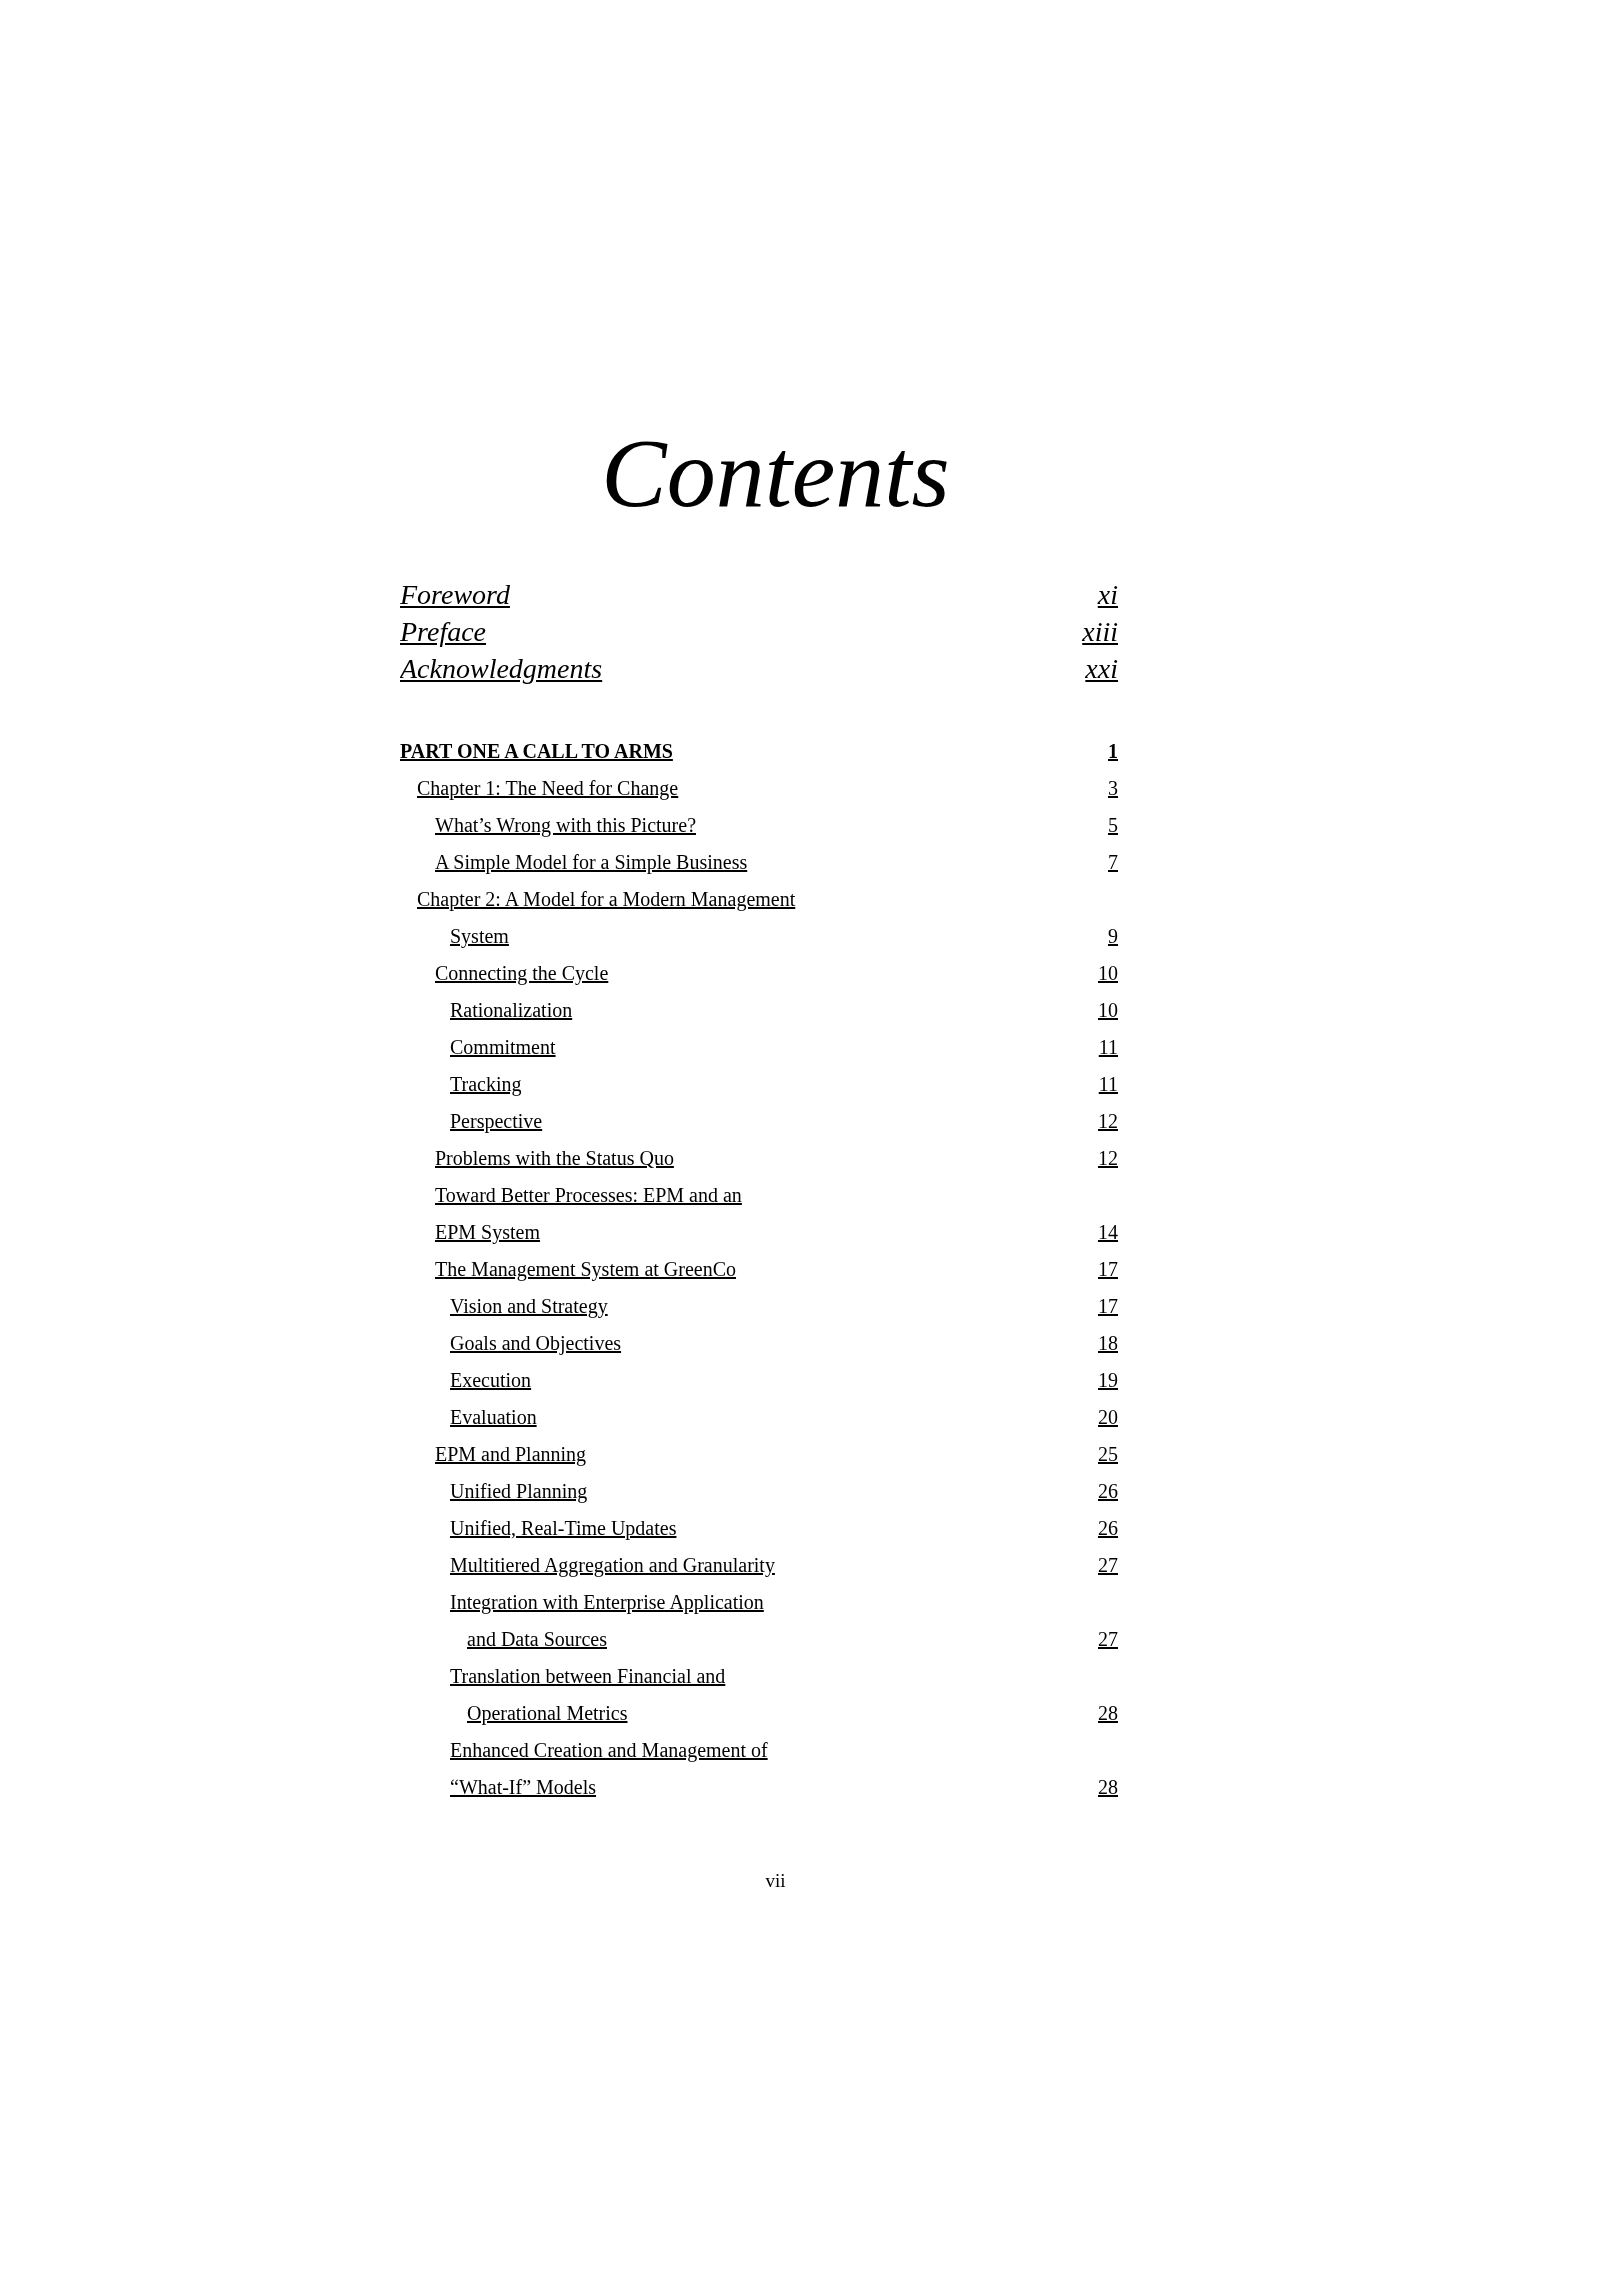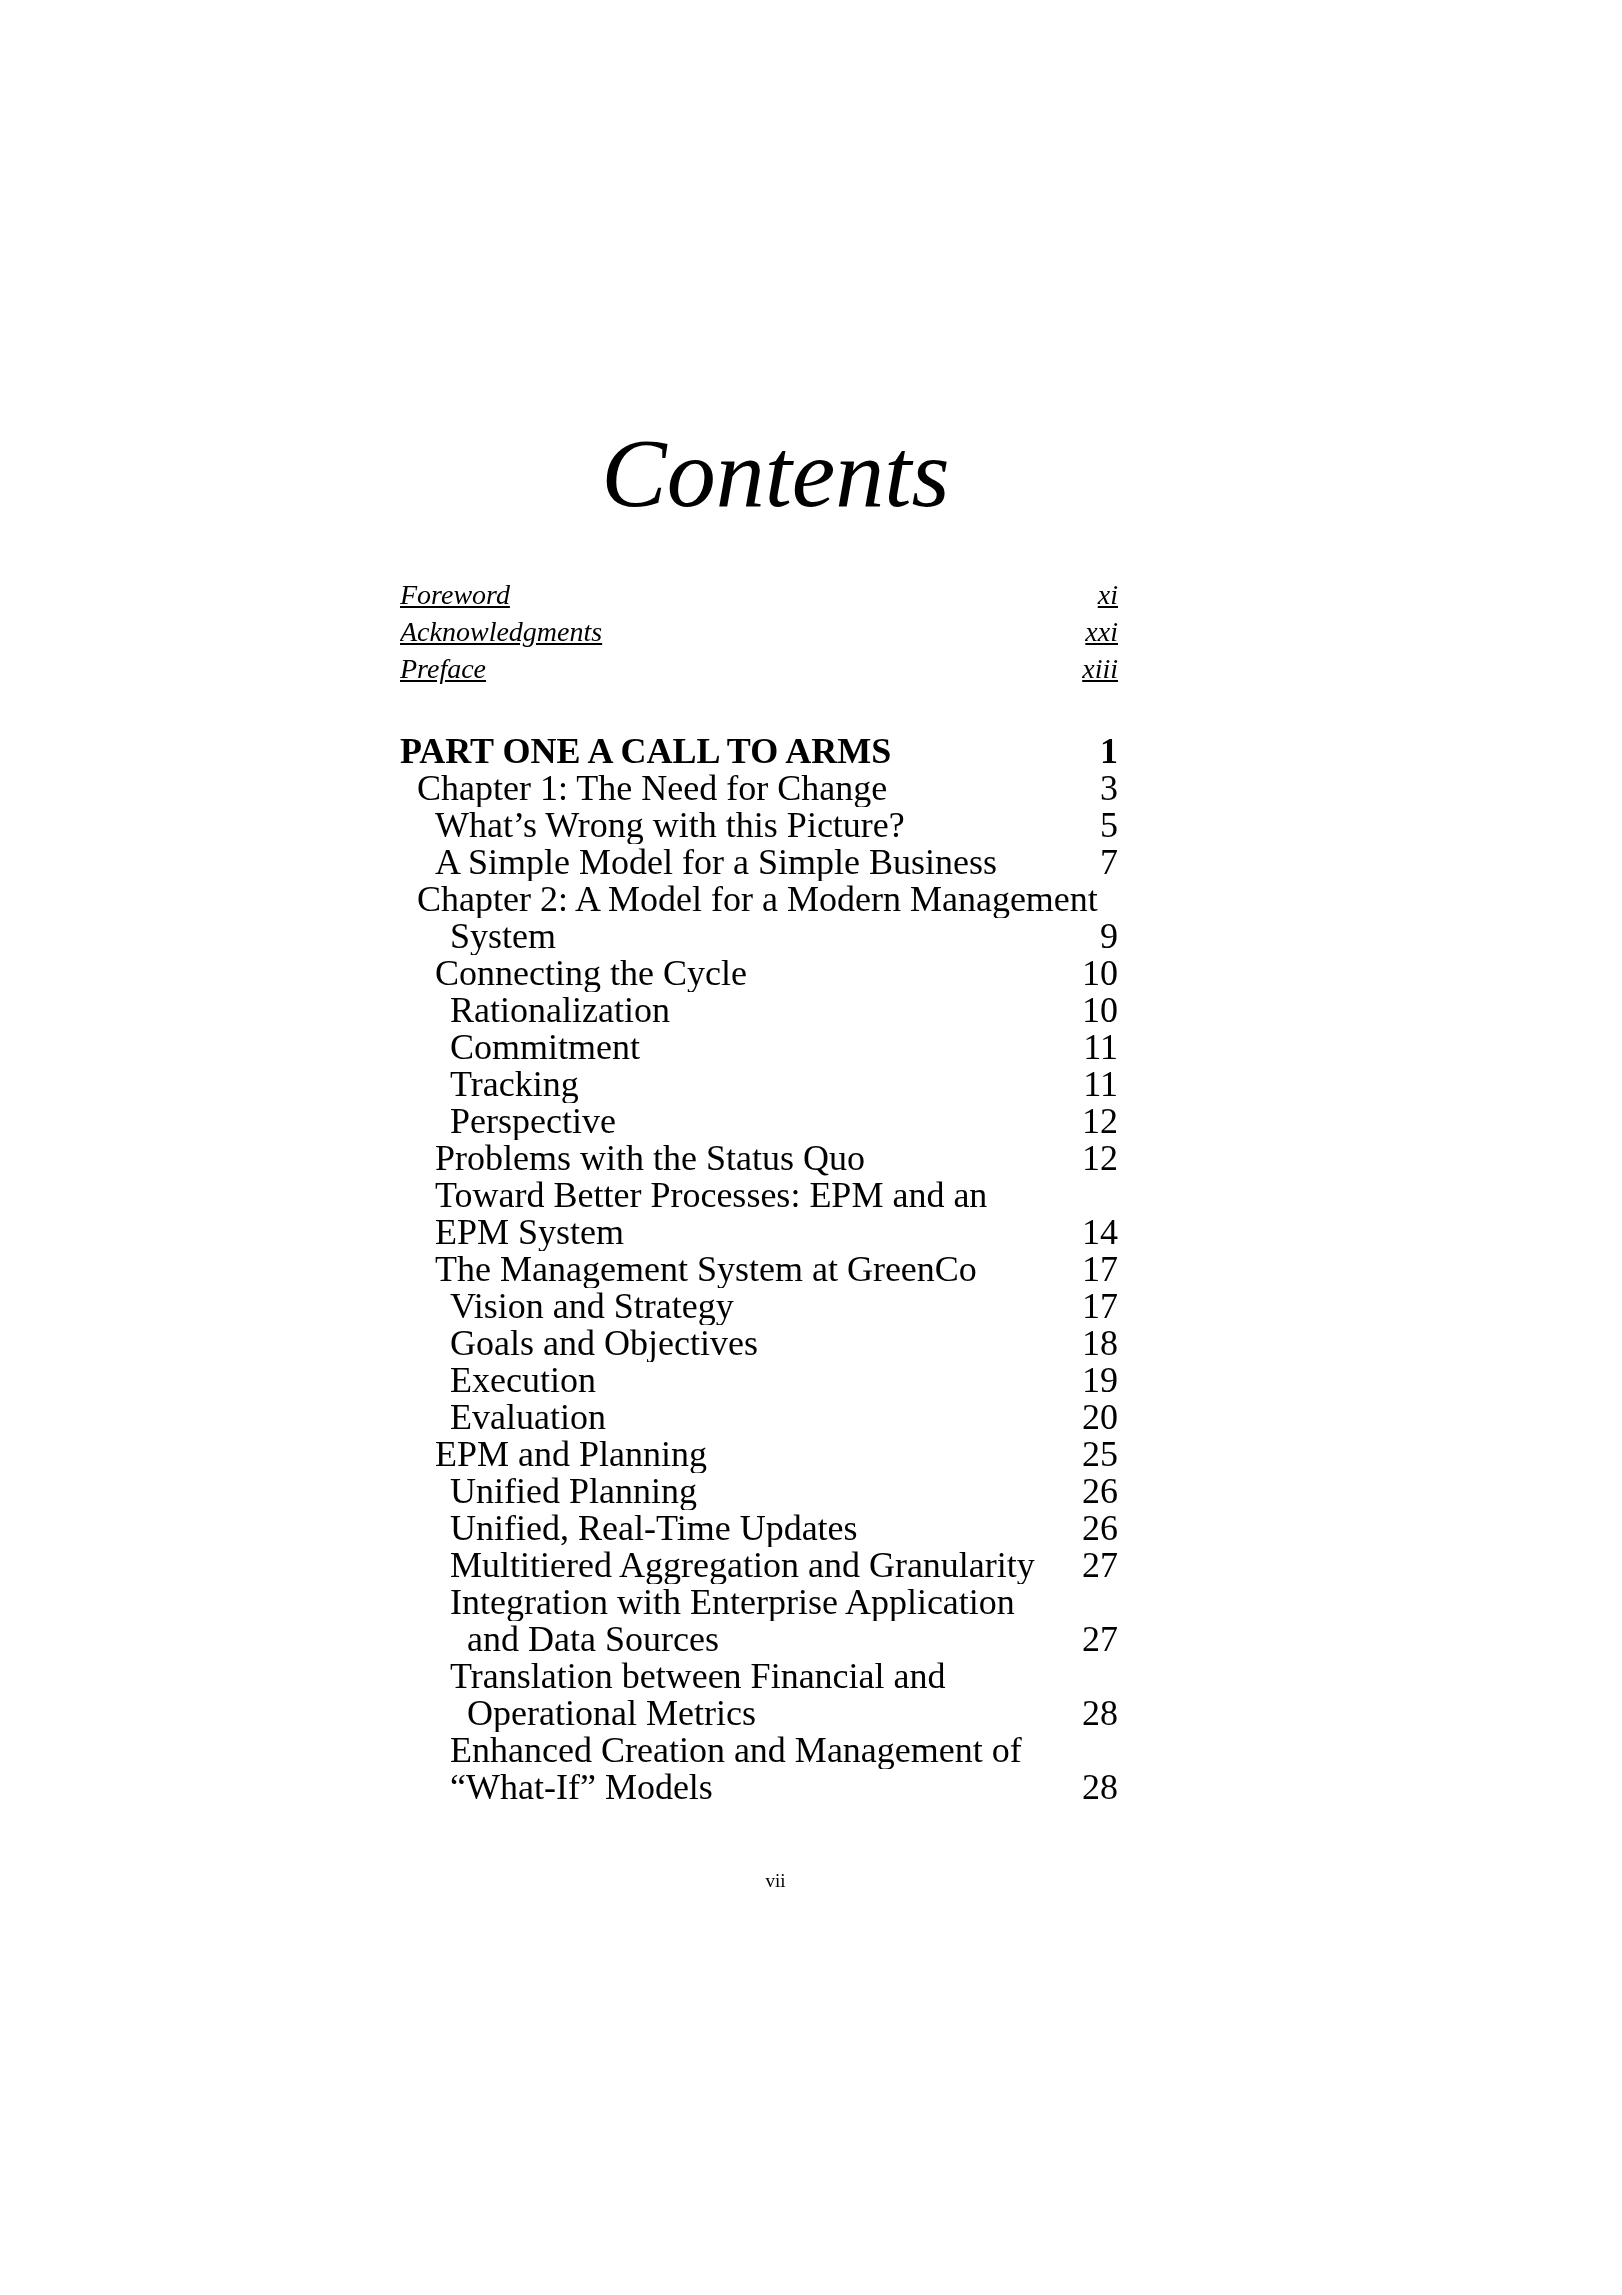--- a/index.html
+++ b/index.html
@@ -36,22 +36,23 @@
     font-style: italic;
     font-size: 28px;
     line-height: 37px;
     text-decoration: underline;
   }
   .toc {
     position: absolute;
     top: 733px;
     left: 400px;
     width: 718px;
-    font-size: 36px;
+    font-size: 20px;
     line-height: 37px;
+    text-decoration: underline;
   }
   .row {
     display: flex;
     align-items: baseline;
   }
   .row .lbl {
     flex: 1 1 auto;
     white-space: nowrap;
     overflow: hidden;
   }
@@ -81,26 +82,26 @@
 
 <div class="page">
   <h1 class="title">Contents</h1>
 
   <div class="front-matter" id="front-matter">
       <div class="row indent-0">
     <span class="lbl">Foreword</span>
     <span class="pg">xi</span>
   </div>
       <div class="row indent-0">
+    <span class="lbl">Preface</span>
+    <span class="pg">xiii</span>
+  </div>
+      <div class="row indent-0">
     <span class="lbl">Acknowledgments</span>
     <span class="pg">xxi</span>
-  </div>
-      <div class="row indent-0">
-    <span class="lbl">Preface</span>
-    <span class="pg">xiii</span>
   </div>
     </div>
 
   <div class="toc" id="toc-rows">
       <div class="row indent-0 bold">
     <span class="lbl">PART ONE A CALL TO ARMS</span>
     <span class="pg">1</span>
   </div>
       <div class="row indent-1">
     <span class="lbl">Chapter 1: The Need for Change</span>

